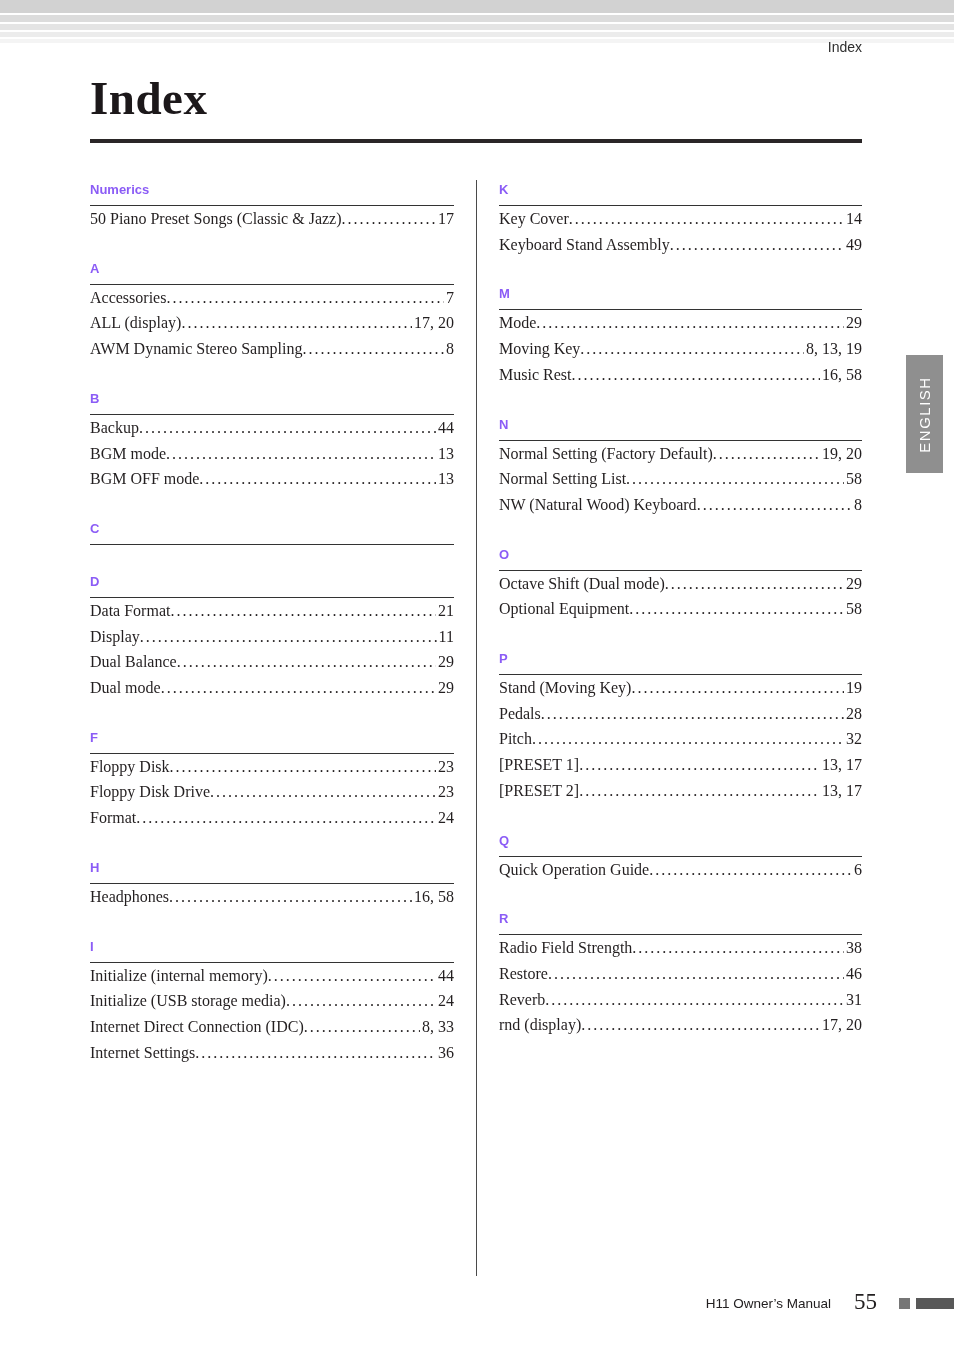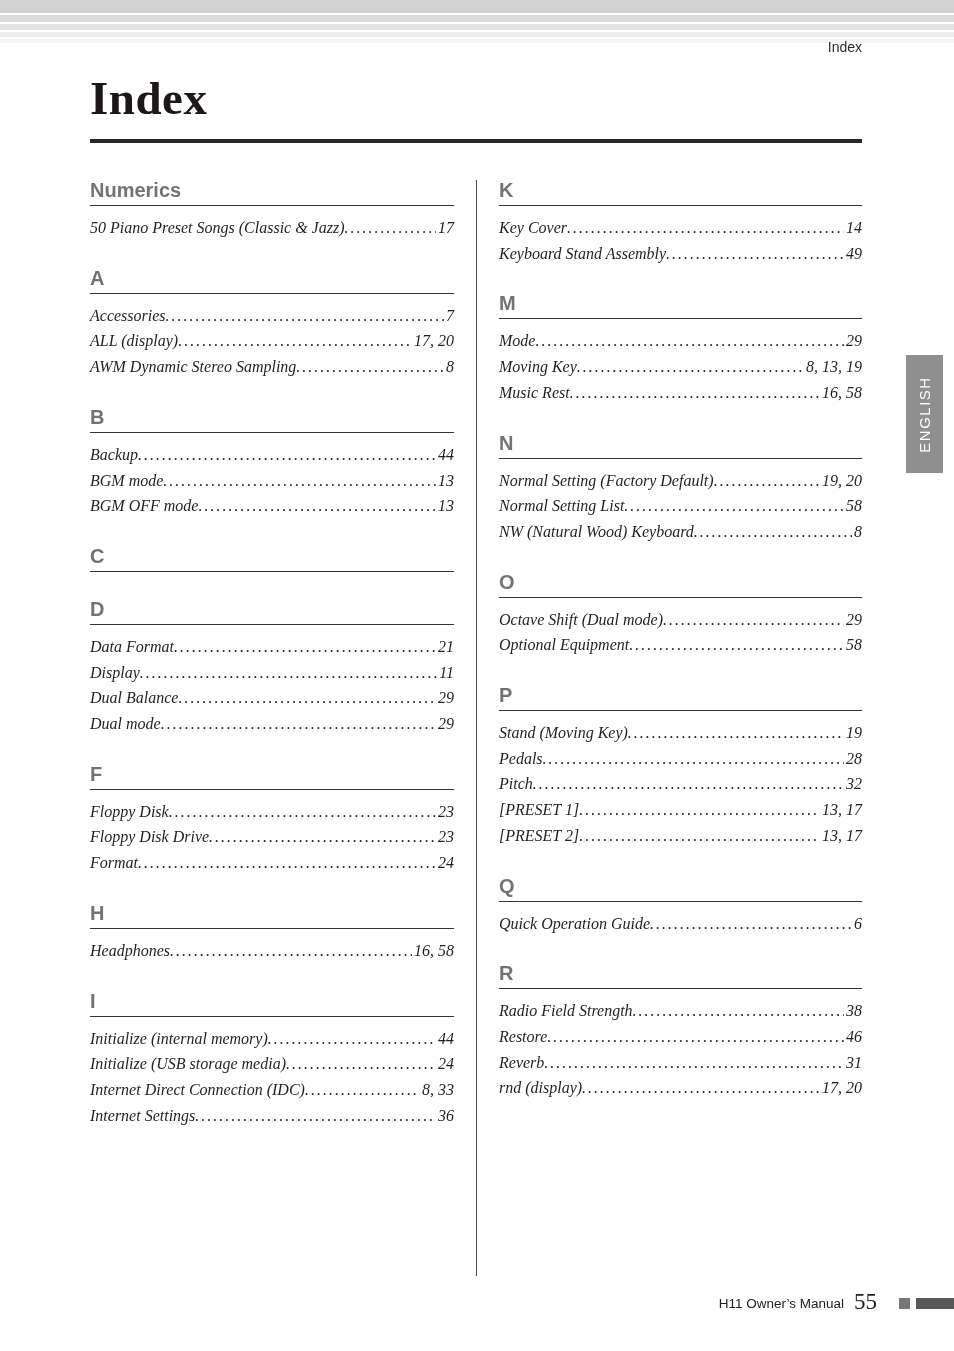--- a/index.html
+++ b/index.html
@@ -46,24 +46,24 @@
   .columns{
     position:absolute;top:180px;left:90px;width:772px;height:1096px;
     display:flex;align-items:stretch;
   }
   .col{width:364px;}
   .col.right{width:363px;}
   .divider{width:1px;background:#4a4a4a;margin-left:22px;margin-right:22px;}
   .index-section{margin-bottom:27px;}
   .section-letter{
     font-family:"Liberation Sans", sans-serif;font-weight:bold;
-    font-size:20px;line-height:20px;color:#737373;
+    font-size:13px;line-height:20px;color:#8b5cf6;
   }
   .section-rule{margin-top:5px;height:0;border-bottom:1.5px solid #333;}
-  .entries{margin-top:9px;font-style:italic;}
+  .entries{}
   .entry{
     display:flex;align-items:baseline;line-height:25.7px;
     font-size:16px;white-space:nowrap;
   }
   .term{white-space:nowrap;}
   .dots{flex:1 1 auto;overflow:hidden;min-width:10px;}
   .dots::after{
     content:"....................................................................................................................";
     letter-spacing:2px;white-space:nowrap;
   }
@@ -81,21 +81,21 @@
     position:absolute;top:1292px;left:0;width:954px;height:26px;
   }
   .footer-inner{
     position:absolute;right:0;top:0;display:flex;align-items:center;height:22px;
   }
   .footer-text{
     font-family:"Liberation Sans", sans-serif;font-size:13.5px;color:#232021;
   }
   .footer-page{
     font-family:"Liberation Serif", serif;font-size:23px;color:#232021;
-    margin-left:10px;position:relative;top:-1px;
+    margin-left:23px;position:relative;top:-1px;
   }
   .footer-square{
     width:11px;height:11px;background:var(--mark-light);margin-left:22px;display:inline-block;
   }
   .footer-bar{
     width:38px;height:11px;background:var(--mark-dark);margin-left:6px;display:inline-block;
   }
 </style>
 </head>
 <body>

